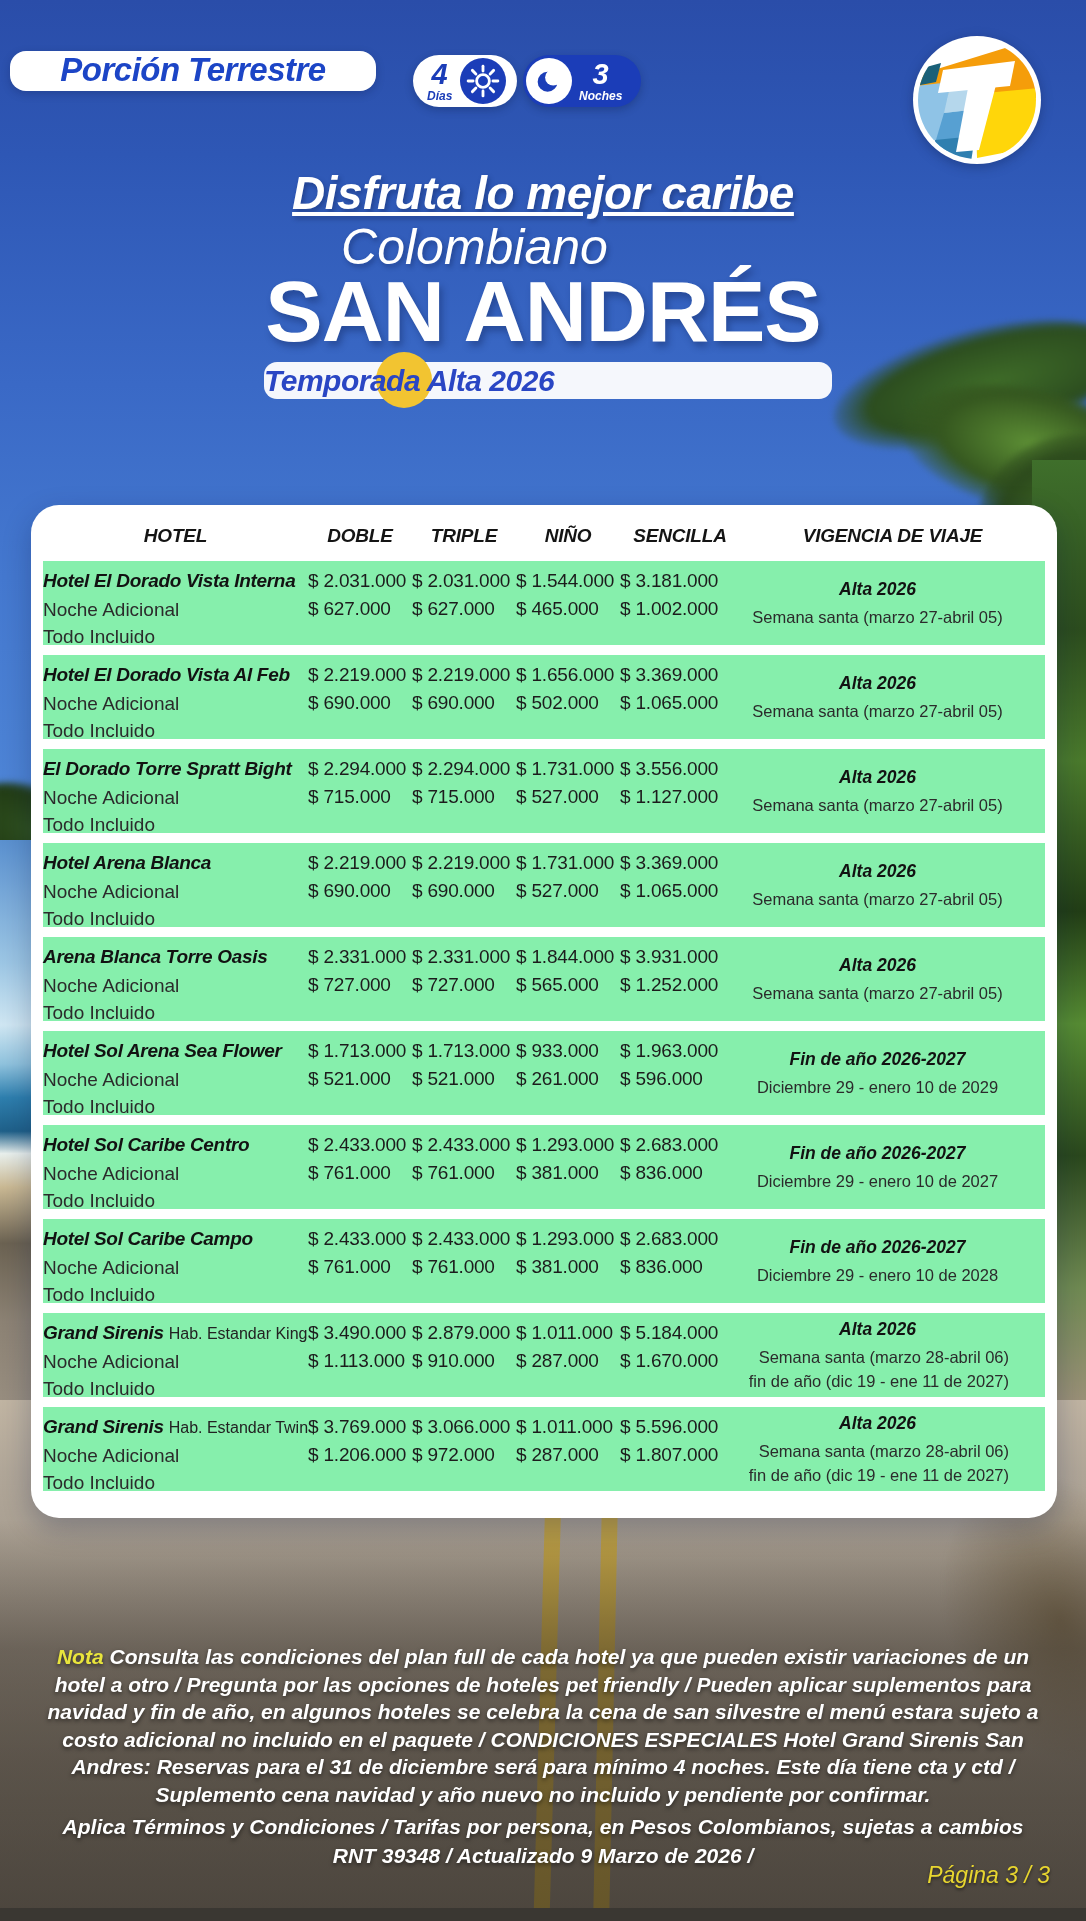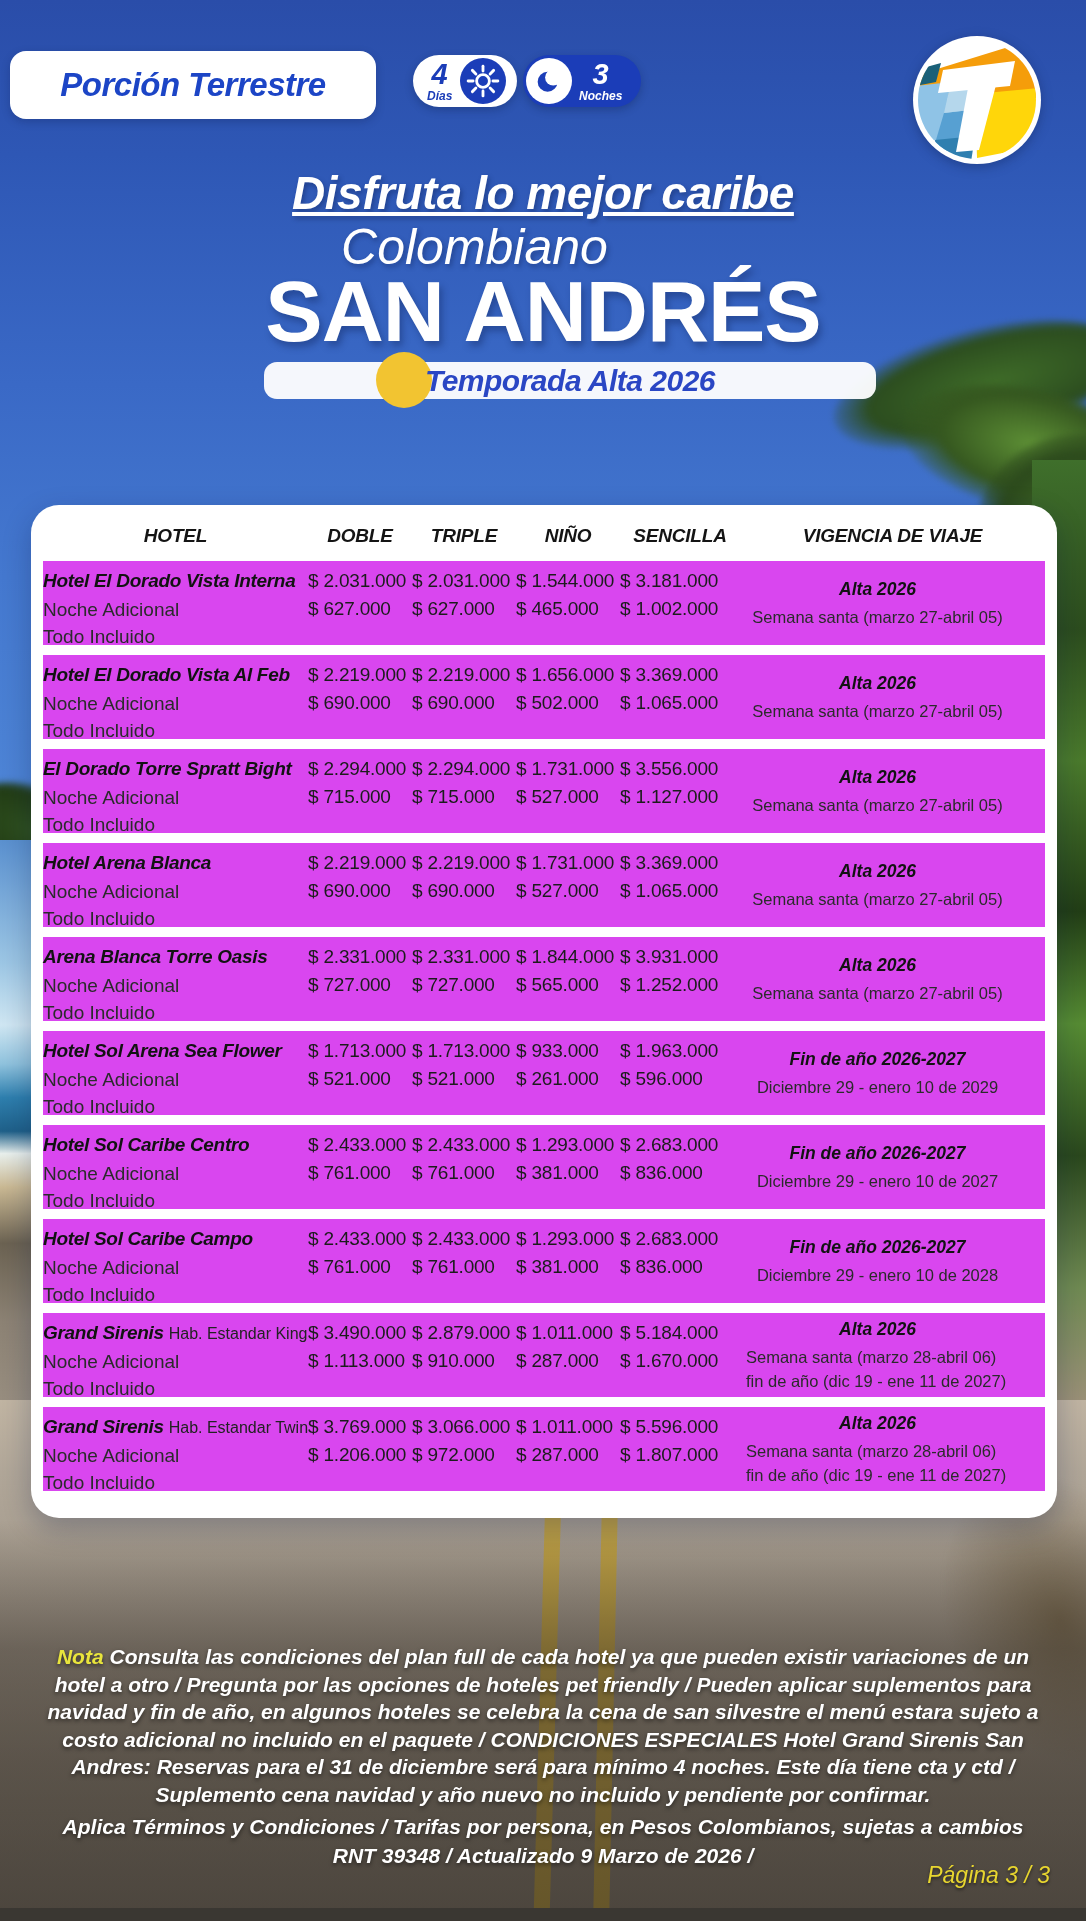--- a/index.html
+++ b/index.html
@@ -30,22 +30,22 @@
   .road-line{top:1455px;height:466px;width:16px;background:#c2a23e;opacity:.9;filter:blur(.6px);}
   .rl-a{left:540px;transform:rotate(1.6deg);}
   .rl-b{left:598px;transform:rotate(1.2deg);}
   .dry-fronds{left:950px;top:1470px;width:220px;height:300px;transform:rotate(-24deg);border-radius:50%;
       background:radial-gradient(ellipse at 50% 50%, rgba(116,100,72,.85) 0%, rgba(116,100,72,0) 72%);filter:blur(2px);}
   .road-shade{left:0;top:1520px;width:1086px;height:401px;
       background:linear-gradient(180deg, rgba(38,32,26,0) 0%, rgba(38,32,26,.42) 32%, rgba(38,32,26,.5) 60%, rgba(30,26,22,.55) 100%);}
   .bottom-bar{left:0;top:1908px;width:1086px;height:13px;background:#3a3732;}
   
   .porcion-pill{
-    position:absolute;left:10px;top:51px;width:366px;height:68px;border-radius:16px;background:#fff;
-    display:flex;align-items:center;justify-content:center;box-shadow:0 3px 8px rgba(10,25,70,.25);
+    position:absolute;left:10px;top:51px;width:366px;height:40px;border-radius:16px;background:#fff;
+    display:flex;justify-content:center;box-shadow:0 3px 8px rgba(10,25,70,.25);
   }
   .porcion-pill span{font-size:33px;font-weight:700;font-style:italic;color:#1c45c6;letter-spacing:-.5px;}
   .badge{position:absolute;top:55px;height:52px;border-radius:26px;display:flex;align-items:center;box-shadow:0 3px 8px rgba(10,25,70,.3);box-sizing:border-box;}
   .badge-days{left:413px;width:104px;background:#fff;padding-left:14px;}
   .badge-nights{left:523px;width:118px;background:#1b3db8;padding-left:3px;}
   .stack{display:flex;flex-direction:column;align-items:center;line-height:1;}
   .badge-num{font-size:29px;font-weight:800;font-style:italic;}
   .badge-sub{font-size:12px;font-weight:700;font-style:italic;margin-top:1px;}
   .badge-days .badge-num,.badge-days .badge-sub{color:#1b3db8;}
   .badge-nights .badge-num,.badge-nights .badge-sub{color:#fff;}
@@ -53,38 +53,38 @@
   .sun-circle{background:#1b3db8;margin-left:8px;}
   .moon-circle{background:#fff;margin-right:7px;}
   .logo{position:absolute;left:913px;top:36px;width:128px;height:128px;filter:drop-shadow(0 3px 6px rgba(10,25,70,.35));}
   
   .t1{position:absolute;left:0;top:166px;width:1086px;text-align:center;color:#fff;
       font-size:46px;font-weight:700;font-style:italic;letter-spacing:-.5px;text-shadow:2px 3px 5px rgba(15,35,90,.45);text-decoration:underline;}
   .t2{position:absolute;left:0;top:218px;width:949px;text-align:center;color:#fff;
       font-size:50px;font-weight:500;font-style:italic;text-shadow:2px 3px 5px rgba(15,35,90,.45);}
   .t3{position:absolute;left:0;top:262px;width:1086px;text-align:center;color:#fff;
       font-size:86px;font-weight:800;letter-spacing:-1px;text-shadow:3px 5px 7px rgba(15,35,90,.4);}
-  .season-pill{position:absolute;left:264px;top:362px;width:612px;height:37px;border-radius:13px;
-      background:rgba(255,255,255,.95);display:flex;align-items:center;justify-content:center;}
+  .season-pill{position:absolute;left:264px;top:362px;width:568px;height:37px;border-radius:13px;
+      background:rgba(255,255,255,.95);display:flex;align-items:center;}
   .season-dot{position:absolute;left:112px;top:-10px;width:56px;height:56px;border-radius:50%;background:#f2c431;}
   .season-pill span{position:relative;font-size:30px;font-weight:700;font-style:italic;color:#2a46c4;letter-spacing:-.5px;}
   
   .card{position:absolute;left:31px;top:505px;width:1026px;height:1013px;background:#fff;border-radius:28px;
         box-shadow:0 10px 28px rgba(10,25,70,.28);padding:0 12px;box-sizing:border-box;}
   .thead,.row{display:grid;grid-template-columns:265px 104px 104px 104px 120px 1fr;}
   .thead{padding-top:20px;height:36px;}
   .thead div{font-size:19px;font-weight:700;font-style:italic;color:#141414;text-align:center;letter-spacing:-.2px;}
-  .row{background:#d946ef;height:84px;margin-bottom:10px;box-sizing:border-box;}
+  .row{background:#86efac;height:84px;margin-bottom:10px;box-sizing:border-box;}
   .hcell{padding-top:6px;}
   .hname{font-size:19px;font-weight:800;font-style:italic;color:#121212;line-height:28px;white-space:nowrap;letter-spacing:-.3px;}
   .hsuffix{font-size:16px;font-weight:400;font-style:normal;color:#222;letter-spacing:0;}
   .hline{font-size:19px;color:#2b2b2b;line-height:27px;}
   .pcell{padding-top:6px;}
   .pcell div{font-size:19px;color:#1c1c1c;line-height:28px;letter-spacing:-.2px;}
-  .vcell{display:flex;flex-direction:column;justify-content:center;align-items:center;text-align:left;
+  .vcell{display:flex;flex-direction:column;justify-content:center;align-items:center;text-align:right;
          padding:0 36px 6px 6px;}
   .vtitle{font-size:17.5px;font-weight:800;font-style:italic;color:#121212;line-height:24px;}
   .vdetail{font-size:16.5px;color:#2b2b2b;line-height:24px;margin-top:4px;}
   
   .nota{position:absolute;left:43px;top:1643px;width:1000px;text-align:center;color:#fff;
         font-size:21px;line-height:27.5px;font-style:italic;font-weight:600;text-shadow:0 2px 4px rgba(0,0,0,.55);}
   .nota .nota-label{color:#e9e53c;font-weight:700;}
   .terms{position:absolute;left:43px;top:1812px;width:1000px;text-align:center;color:#fff;
          font-size:21px;line-height:29px;font-style:italic;font-weight:700;text-shadow:0 2px 4px rgba(0,0,0,.55);}
   .pagina{position:absolute;right:36px;top:1862px;color:#e8d62f;font-size:23px;font-weight:400;font-style:italic;

